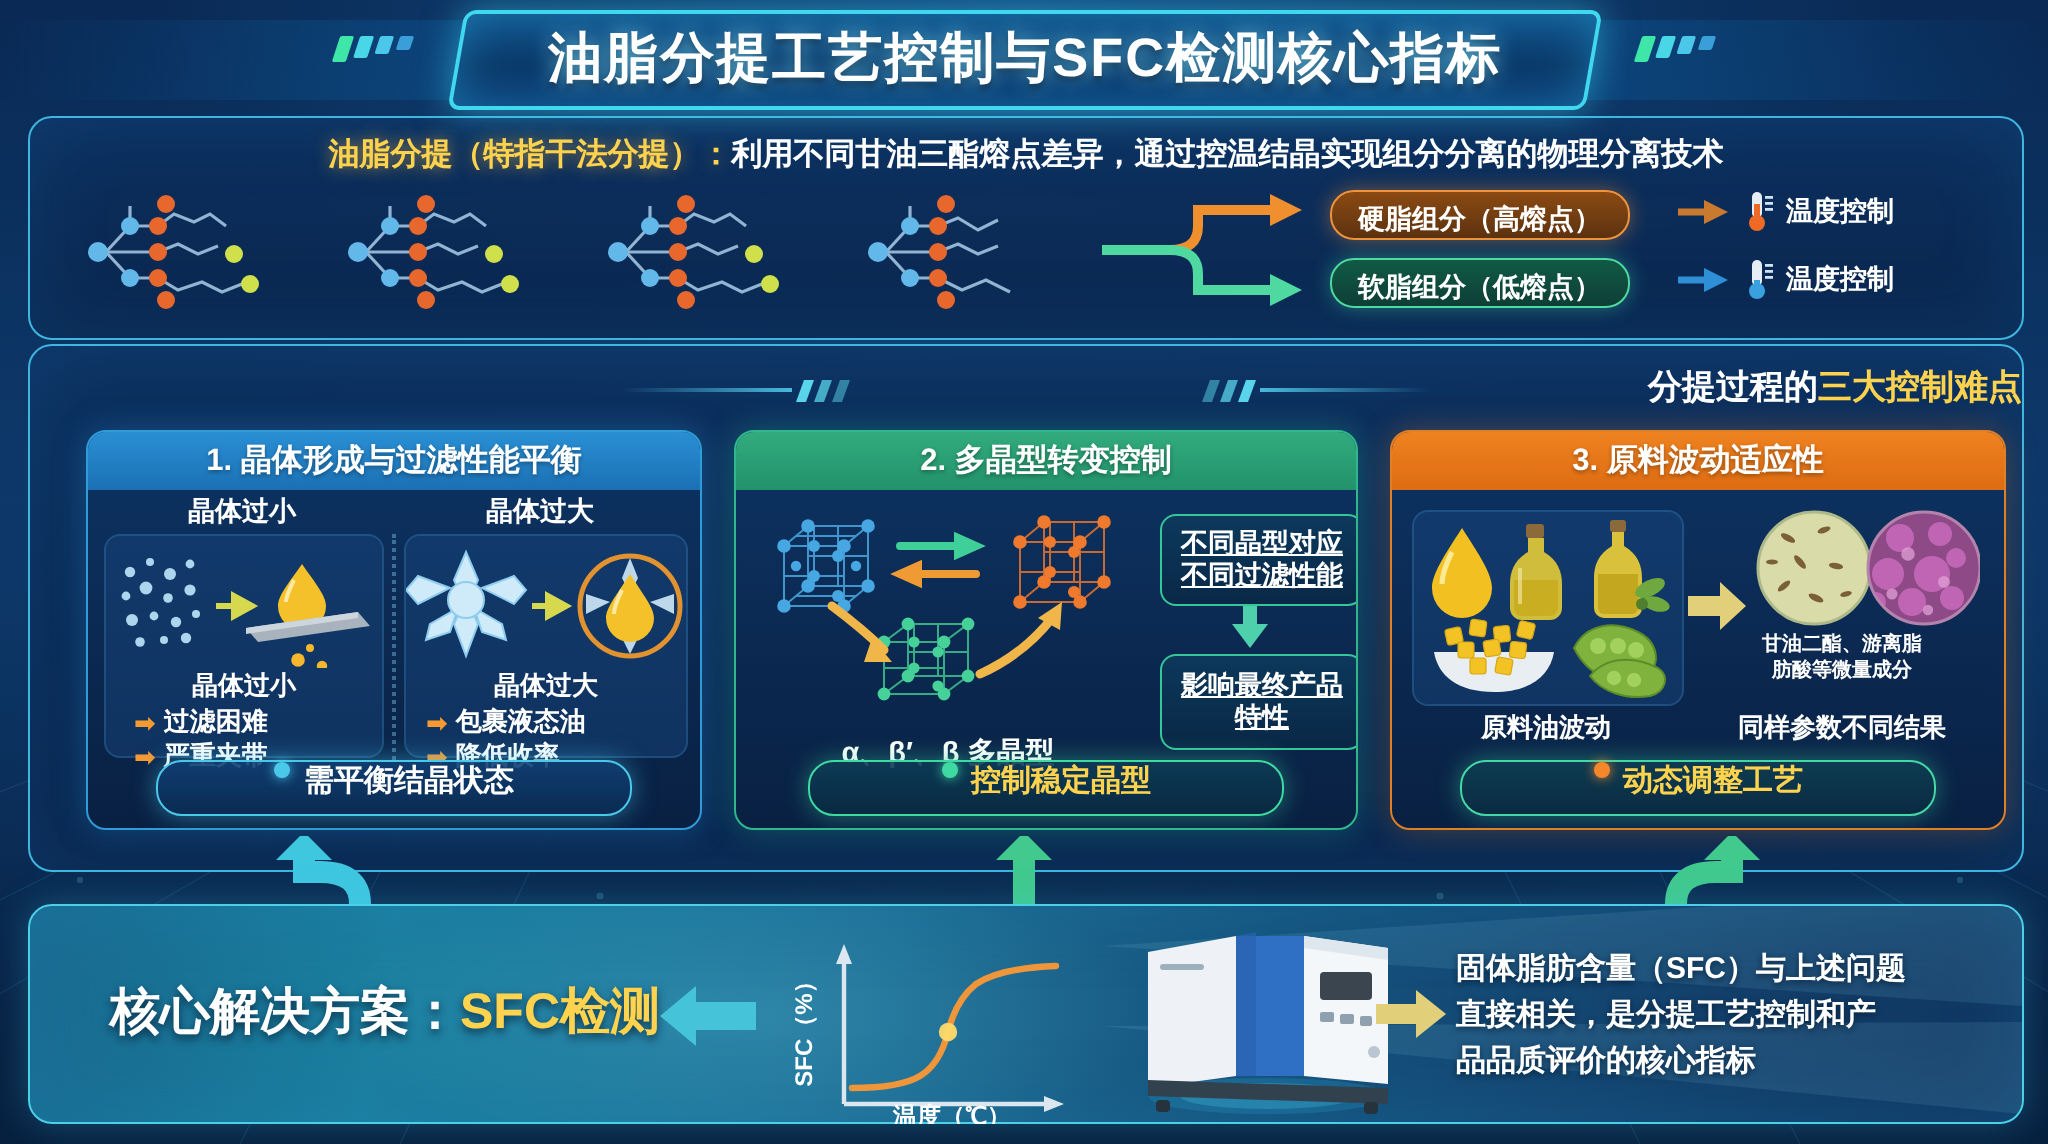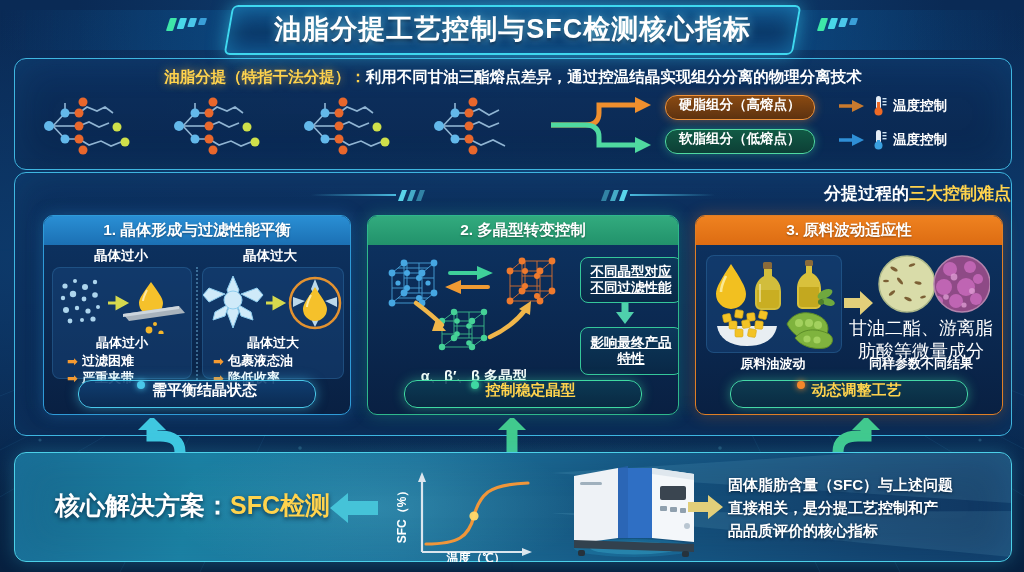--- a/index.html
+++ b/index.html
@@ -49,21 +49,21 @@
     background:linear-gradient(180deg,rgba(13,48,94,.92) 0%,rgba(10,38,78,.94) 100%);
     box-shadow:inset 0 0 40px rgba(30,120,190,.18);}
 
   
   #def-panel{left:14px;top:58px;width:996px;height:110px;}
   .def-head{position:absolute;left:0;right:0;top:8px;text-align:center;font-size:15.5px;font-weight:bold;color:#ffffff;white-space:nowrap;}
   .def-head .hl{color:#ffd34d;text-shadow:0 0 8px rgba(255,190,60,.6);}
   .mol-row{position:absolute;left:24px;top:36px;width:500px;height:62px;display:flex;align-items:center;justify-content:space-between;}
   .mol{width:110px;height:58px;}
   .branch{position:absolute;left:536px;top:34px;width:120px;height:64px;}
-  .pill{position:absolute;display:flex;align-items:flex-start;justify-content:center;
+  .pill{position:absolute;display:flex;align-items:flex-end;justify-content:center;
     height:23px;padding:0 13px;border-radius:12px;font-size:13.5px;font-weight:bold;color:#fff;white-space:nowrap;}
   .pill.hard{left:650px;top:36px;background:linear-gradient(180deg,#8a4a12 0%,#5d3210 100%);border:1.5px solid #f0933a;
     box-shadow:0 0 10px rgba(240,145,55,.45);}
   .pill.soft{left:650px;top:70px;background:linear-gradient(180deg,#115a45 0%,#0d3f36 100%);border:1.5px solid #4fd9a0;
     box-shadow:0 0 10px rgba(70,220,160,.4);}
   .mini-arrow{position:absolute;width:26px;height:14px;}
   .ma1{left:824px;top:40px;}
   .ma2{left:824px;top:74px;}
   .tc{position:absolute;display:flex;align-items:center;gap:5px;font-size:13.5px;font-weight:bold;color:#fff;white-space:nowrap;}
   .tc1{left:858px;top:36px;}
@@ -112,21 +112,21 @@
   .dot.cy{background:#49c8ea;box-shadow:0 0 6px #49c8ea;}
   .dot.gr{background:#3fd9a2;box-shadow:0 0 6px #3fd9a2;}
   .dot.or{background:#f5872a;box-shadow:0 0 6px #f5872a;}
 
   .chip{position:absolute;border-radius:8px;display:flex;align-items:center;justify-content:center;text-align:center;
     background:linear-gradient(180deg,rgba(12,58,92,.9),rgba(9,40,70,.92));
     border:1.5px solid #35c79a;font-size:13.5px;font-weight:bold;color:#fff;line-height:1.22;padding:0 5px;text-decoration:underline;}
   .lat-label{position:absolute;left:6px;top:122px;width:200px;text-align:center;font-size:14.5px;font-weight:bold;color:#fff;}
 
   .cap{position:absolute;font-size:13px;font-weight:bold;color:#fff;text-align:center;}
-  .c3text{position:absolute;font-size:18px;font-weight:normal;color:#fff;text-align:center;line-height:1.25;}
+  .c3text{position:absolute;font-size:10px;font-weight:bold;color:#fff;text-align:center;line-height:1.25;}
 
   
   #bottom-band{position:absolute;left:14px;top:452px;width:996px;height:108px;border-radius:12px;
     border:1.5px solid #4cd0e8;
     background:linear-gradient(100deg,#18698f 0%,#1b7fa0 18%,#1d6f95 40%,#15537e 62%,#123f6a 85%,#0f3560 100%);
     box-shadow:0 0 18px rgba(60,200,235,.28), inset 0 0 40px rgba(30,140,190,.25);overflow:hidden;}
   .bb-glow{position:absolute;left:150px;top:-20px;width:420px;height:150px;
     background:radial-gradient(ellipse at center,rgba(120,230,255,.18),rgba(120,230,255,0) 70%);}
   .sol-title{position:absolute;left:40px;top:36px;font-size:25px;font-weight:bold;color:#fff;white-space:nowrap;
     text-shadow:0 2px 4px rgba(0,20,40,.7);}

